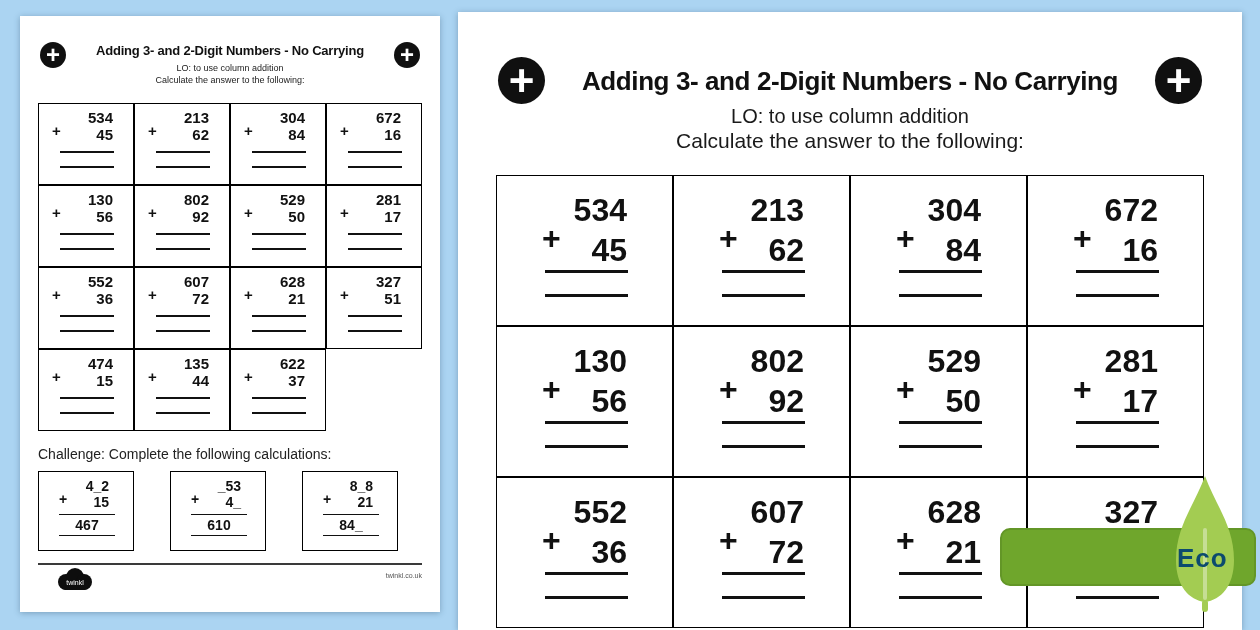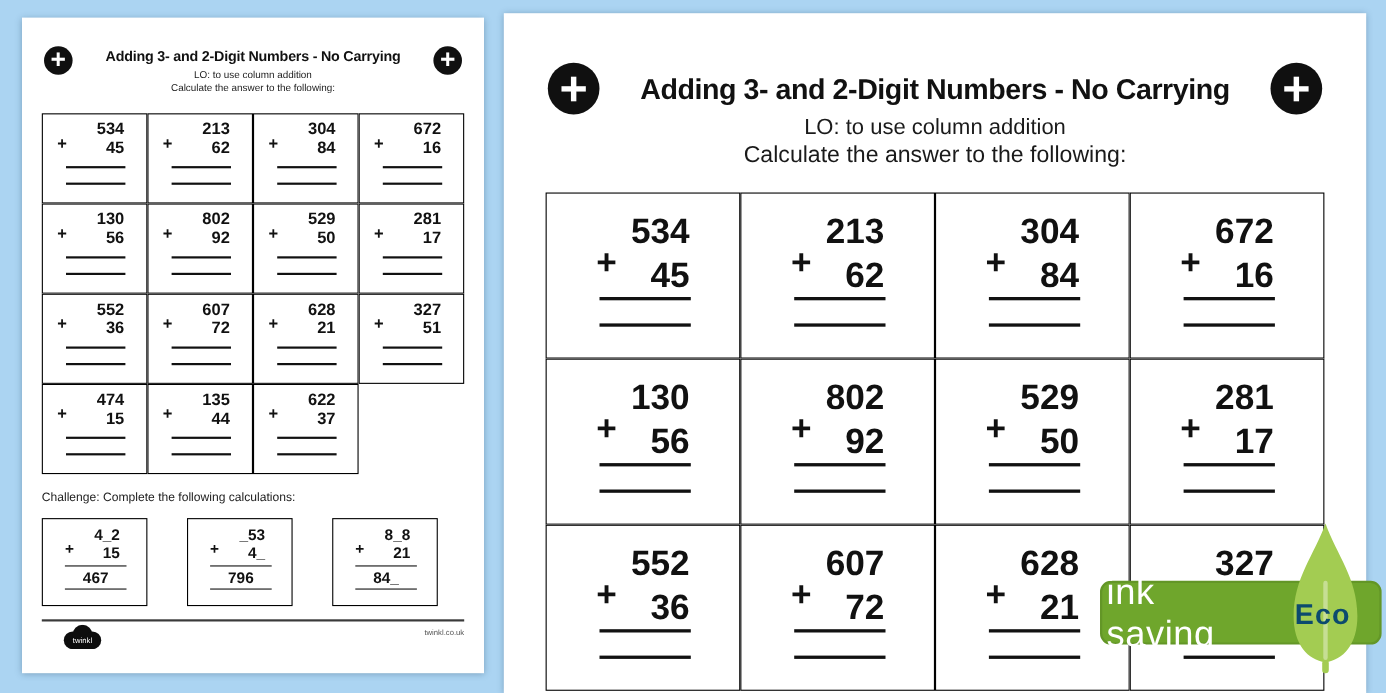--- a/index.html
+++ b/index.html
@@ -15,21 +15,21 @@
   .page-left .title { position:absolute; left:50px; right:50px; top:27px; text-align:center; font-size:13px; font-weight:bold; color:#111; letter-spacing:-0.2px; }
   .page-left .sub1 { position:absolute; left:0; right:0; top:47px; text-align:center; font-size:9px; color:#222; }
   .page-left .sub2 { position:absolute; left:0; right:0; top:59px; text-align:center; font-size:9px; color:#222; }
   .grid-s { position:absolute; left:18px; top:87px; display:grid; grid-template-columns:repeat(4,96px); }
   .cell-s { position:relative; width:96px; height:82px; border:1px solid #000; background:#fff; }
   .cell-s .t { position:absolute; top:5px; right:20px; font-size:15px; font-weight:700; color:#111; }
   .cell-s .p { position:absolute; top:18px; left:13px; font-size:15px; font-weight:700; color:#111; }
   .cell-s .b { position:absolute; top:22px; right:20px; font-size:15px; font-weight:700; color:#111; }
   .cell-s .l1, .cell-s .l2 { position:absolute; right:19px; width:54px; height:2px; background:#111; }
   .cell-s .l1 { top:47px; } .cell-s .l2 { top:62px; }
-  .page-left .chal-label { position:absolute; left:18px; top:430px; font-size:11px; color:#222; }
+  .page-left .chal-label { position:absolute; left:18px; top:430px; font-size:14px; color:#222; }
   .grid-c { position:absolute; left:18px; top:455px; display:grid; grid-template-columns:repeat(3,96px);gap:36px; }
   .cell-c { position:relative; width:96px; height:80px; border:1px solid #000; background:#fff; }
   .cell-c .t { position:absolute; top:6px; right:24px; font-size:14px; font-weight:700; color:#111; }
   .cell-c .p { position:absolute; top:19px; left:20px; font-size:14px; font-weight:700; color:#111; }
   .cell-c .b { position:absolute; top:22px; right:24px; font-size:14px; font-weight:700; color:#111; }
   .cell-c .ans { position:absolute; top:42px; left:20px; width:56px; text-align:center; font-size:14px; font-weight:700; color:#111;
                  border-top:1.5px solid #111; border-bottom:1.5px solid #111; padding:2px 0 2px 0; }
   .page-left .foot-line { position:absolute; left:18px; top:547px; width:384px; height:2px; background:#3a3a3a; }
   .page-left .logo { position:absolute; left:36px; top:552px; }
   .page-left .url { position:absolute; right:18px; top:556px; font-size:7px; color:#555; }
@@ -183,21 +183,21 @@
       <div class="cell-c">
           <span class="t">4_2</span>
           <span class="p">+</span>
           <span class="b">15</span>
           <span class="ans">467</span>
         </div>
       <div class="cell-c">
           <span class="t">_53</span>
           <span class="p">+</span>
           <span class="b">4_</span>
-          <span class="ans">796</span>
+          <span class="ans">610</span>
         </div>
       <div class="cell-c">
           <span class="t">8_8</span>
           <span class="p">+</span>
           <span class="b">21</span>
           <span class="ans">84_</span>
         </div>
     </div>
 
     <div class="foot-line"></div>
@@ -304,21 +304,20 @@
           <span class="t">327</span>
           <span class="p">+</span>
           <span class="b">51</span>
           <span class="l1"></span>
           <span class="l2"></span>
         </div>
     </div>
   </div>
 
   <div class="eco-bar"></div>
-  <div class="eco-bar-label">ink saving</div>
   <svg class="eco-leaf" width="70" height="140" viewBox="0 0 70 140">
     <path d="M35,2 C45,30 64,52 64,86 C64,112 51,126 35,128 C19,126 6,112 6,86 C6,52 25,30 35,2 Z" fill="#a3cc52"></path>
     <rect x="32" y="126" width="6" height="12" rx="3" fill="#a3cc52"></rect>
     <rect x="33" y="54" width="4" height="72" rx="2" fill="#c6de94"></rect>
   </svg>
   <div class="eco-word">Eco</div>
 
 </div>
 
 </body></html>

